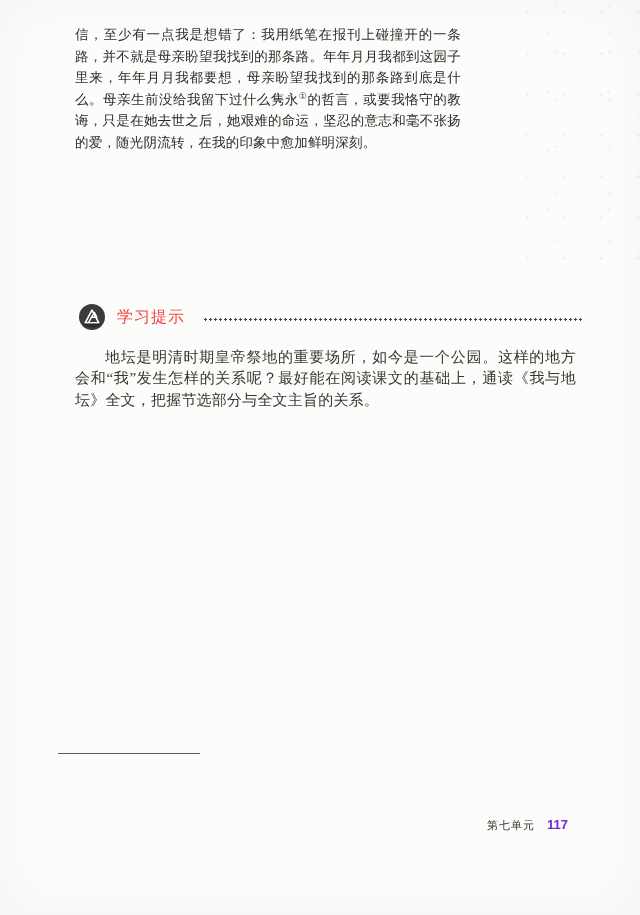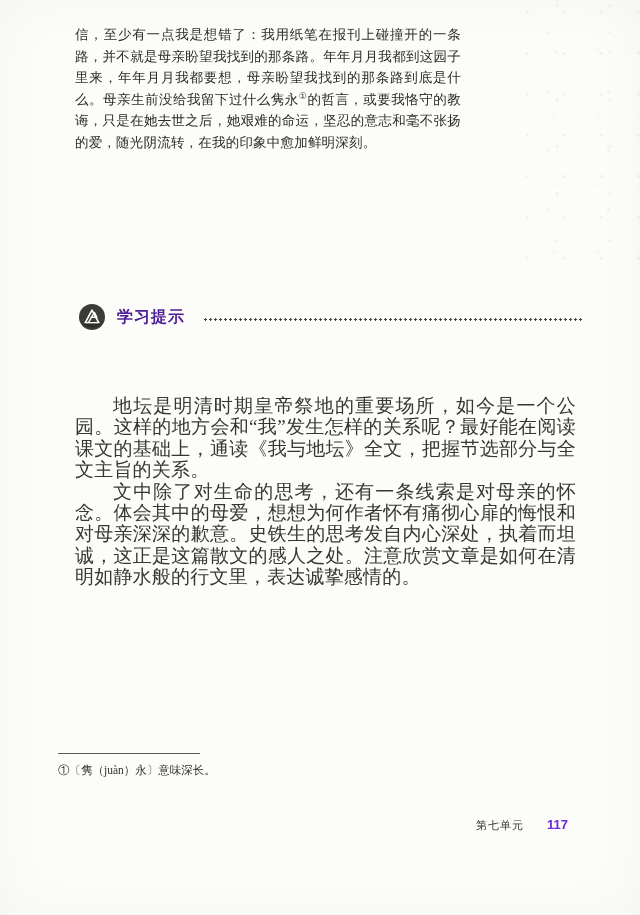--- a/index.html
+++ b/index.html
@@ -43,51 +43,51 @@
 
   
   .tips-header{
     position:absolute;left:78px;top:303px;width:505px;
     display:flex;align-items:center;
   }
   .tips-icon{width:28px;height:28px;flex:0 0 28px;display:block;}
   .tips-title{
     margin-left:11px;margin-right:18px;
     font-family:"Liberation Sans","DejaVu Sans",sans-serif;
-    font-weight:bold;font-size:16px;color:#4c1d95;
+    font-weight:normal;font-size:16px;color:#ef4444;
     letter-spacing:1px;white-space:nowrap;
   }
   .dotted-rule{
     flex:1;height:3px;align-self:center;margin-top:4px;
     background-image:radial-gradient(circle,#45433f 1px,transparent 1.3px);
     background-size:5px 3px;background-repeat:repeat-x;background-position:0 50%;
   }
 
   
   .tips-body{
     position:absolute;left:75px;top:347px;width:501px;
-    font-size:19px;line-height:21.4px;
-    text-align:justify;color:#383633;letter-spacing:.2px;margin-top:48px;
+    font-size:15px;line-height:21.4px;
+    text-align:justify;color:#383633;letter-spacing:.2px;
   }
   .tips-body p{margin:0;text-indent:2em;}
 
   
   .footnote-rule{
     position:absolute;left:58px;top:753px;width:142px;height:0;
     border-top:1.5px solid #5d5b57;
   }
   .footnote{
     position:absolute;left:58px;top:762px;margin:0;
     font-size:11.5px;line-height:16px;color:#33312e;
   }
 
   
   .footer{
     position:absolute;top:817px;right:72px;
-    display:flex;align-items:baseline;gap:23px;
+    display:flex;align-items:baseline;gap:12px;
   }
   .footer .unit{
     font-size:11px;color:#34322f;letter-spacing:1px;
   }
   .footer .pagenum{
     font-family:"Liberation Sans","DejaVu Sans",sans-serif;
     font-weight:bold;font-size:13px;color:#6d28d9;
   }
 </style>
 </head>
@@ -109,24 +109,22 @@
         <path d="M10.4 19.6 L16.4 9.4 L18.9 14.2 L12.6 14.2" fill="none" stroke="#fcfcfa" stroke-width="1.4" stroke-linejoin="round"></path>
         <path d="M4.5 20.5 A13 13 0 0 0 23.5 20.5 Z" fill="#2e2c2a"></path>
       </svg>
     </span>
     <span class="tips-title">学习提示</span>
     <span class="dotted-rule"></span>
   </div>
 
   <div class="tips-body">
     <p>地坛是明清时期皇帝祭地的重要场所，如今是一个公园。这样的地方会和“我”发生怎样的关系呢？最好能在阅读课文的基础上，通读《我与地坛》全文，把握节选部分与全文主旨的关系。</p>
-    <p>文中除了对生命的思考，还有一条线索是对母亲的怀念。体会其中的母爱，想想为何作者怀有痛彻心扉的悔恨和对母亲深深的歉意。史铁生的思考发自内心深处，执着而坦诚，这正是这篇散文的感人之处。注意欣赏文章是如何在清明如静水般的行文里，表达诚挚感情的。</p>
   </div>
 
   <div class="footnote-rule"></div>
-  <p class="footnote">①〔隽（juàn）永〕意味深长。</p>
 
   <div class="footer">
     <span class="unit">第七单元</span>
     <span class="pagenum">117</span>
   </div>
 
 </div>
 
 </body></html>

